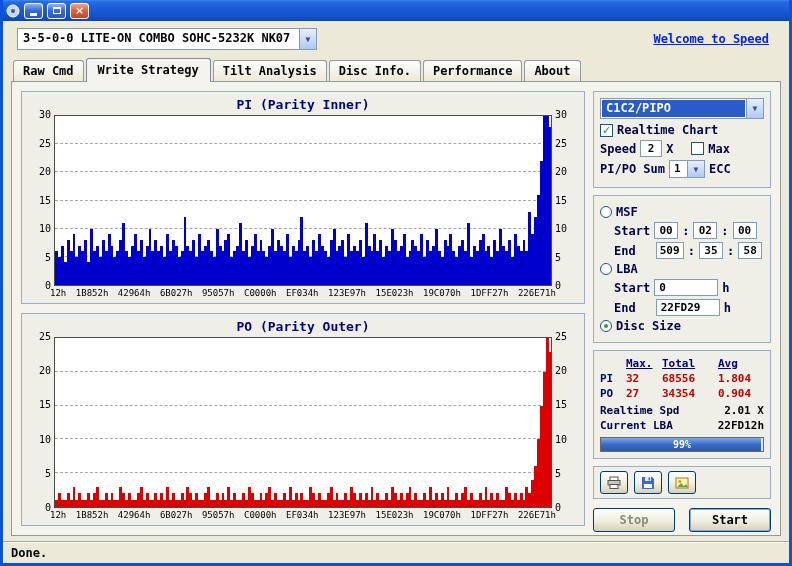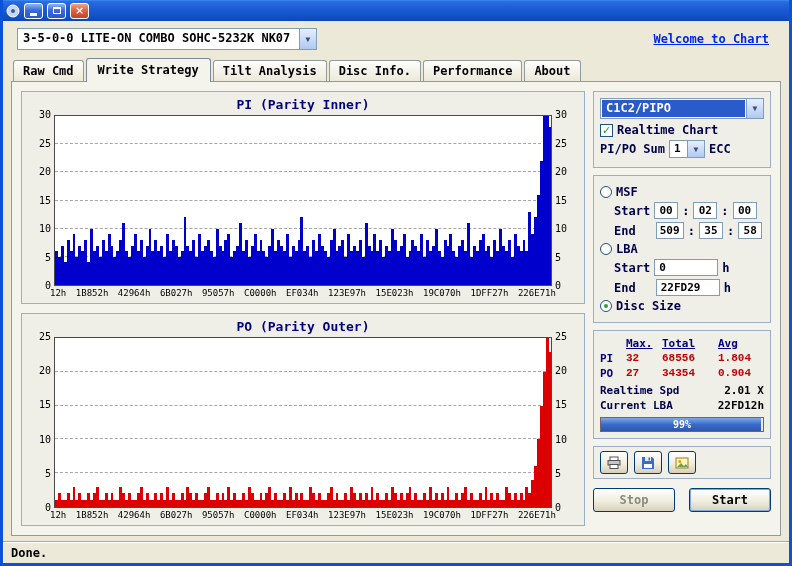--- a/index.html
+++ b/index.html
@@ -148,21 +148,21 @@
   .w24 { width:24px; } .w28 { width:28px; } .w22 { width:22px; }
   .w64 { width:64px; text-align:left; padding-left:4px; }
 
   
   .stats-grid {
     display:grid; grid-template-columns:26px 36px 56px 46px;
     font:bold 11px "DejaVu Sans Mono", monospace; row-gap:2px; margin-bottom:4px;
   }
   .stats-grid .hdr { color:#000080; text-decoration:underline; }
   .stats-grid .lbl { color:#000080; }
-  .stats-grid .val { color:#C00000;font-family:Liberation Mono, monospace; }
+  .stats-grid .val { color:#C00000; }
   .cur-row {
     display:flex; justify-content:space-between;
     font:bold 11px "DejaVu Sans Mono", monospace; margin:2px 0;
   }
   .cur-row .cur-lbl { color:#00004A; }
   .cur-row .cur-val { color:#000; }
   .progress {
     margin-top:5px; height:15px; border:1px solid #686868; background:#E8E8E8;
     position:relative; overflow:hidden;
   }
@@ -220,21 +220,21 @@
     <span class="winbtn close">
         <span>×</span>
       </span>
   </div>
 
   <div class="toolbar">
     <div class="combo drive-combo">
       <span class="combo-val">3-5-0-0 LITE-ON COMBO SOHC-5232K NK07</span>
       <span class="combo-arrow">▼</span>
     </div>
-    <a class="welcome-link">Welcome to Chart</a>
+    <a class="welcome-link">Welcome to Speed</a>
   </div>
 
   <div class="tabstrip">
       <div class="tab">Raw Cmd</div>
       <div class="tab active">Write Strategy</div>
       <div class="tab">Tilt Analysis</div>
       <div class="tab">Disc Info.</div>
       <div class="tab">Performance</div>
       <div class="tab">About</div>
     </div>
@@ -677,20 +677,28 @@
     <div class="controls">
 
       <div class="group">
         <div class="combo mode-combo">
           <span class="combo-sel">C1C2/PIPO</span>
           <span class="combo-arrow">▼</span>
         </div>
         <div class="row">
           <span class="checkbox">✓</span>
           <span>Realtime Chart</span>
+        </div>
+        <div class="row">
+          <span>Speed</span>
+          <input class="field w22" value="2" style="">
+          <span>X</span>
+          <span style="width:10px"></span>
+          <span class="checkbox"></span>
+          <span>Max</span>
         </div>
         <div class="row">
           <span>PI/PO Sum</span>
           <div class="combo small" style="width:36px">
             <span class="combo-val">1</span>
             <span class="combo-arrow">▼</span>
           </div>
           <span>ECC</span>
         </div>
       </div>

